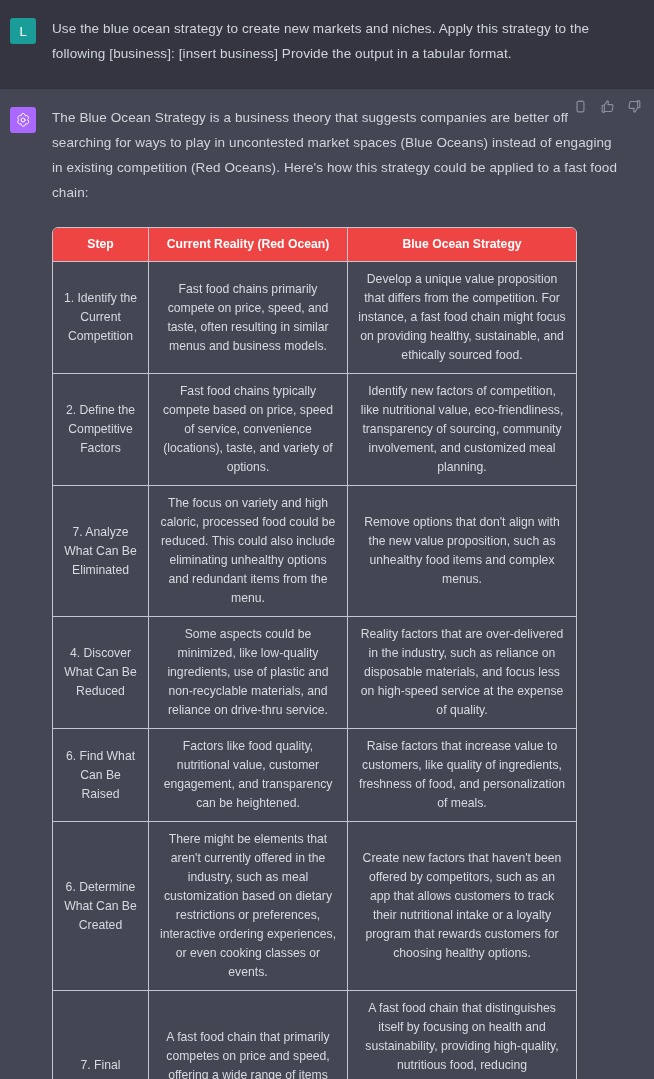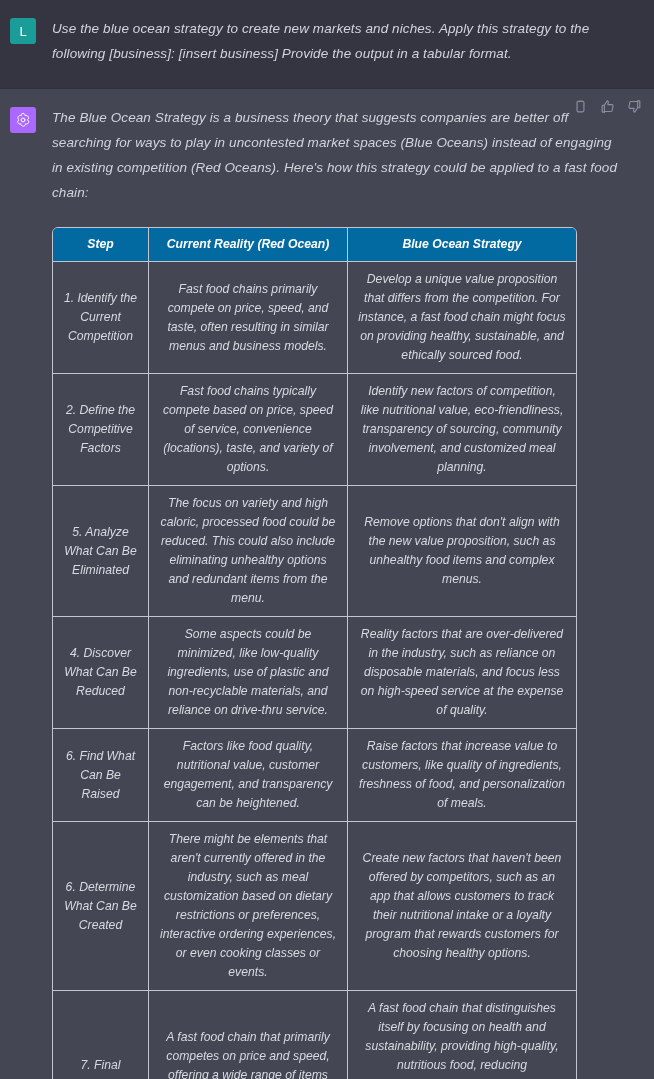--- a/index.html
+++ b/index.html
@@ -47,21 +47,20 @@
   }
   .avatar-user { background: #1a9c98; }
   .avatar-assistant { background: #ab68ff; }
   .avatar-assistant svg { display: block; }
 
   .body-col {
     flex: 1 1 auto;
     padding-left: 12px;
     padding-right: 12px;
     min-width: 0;
-    font-style: italic;
   }
 
   .para {
     color: #d1d5db;
     font-size: 13.5px;
     line-height: 25px;
     letter-spacing: .1px;
   }
   .para + .para { margin-top: 25px; }
 
@@ -106,21 +105,21 @@
     vertical-align: middle;
     font-size: 12.2px;
     line-height: 19px;
     color: #d8dae0;
   }
   table.md-table th:last-child,
   table.md-table td:last-child { border-right: none; }
   table.md-table tr:last-child td { border-bottom: none; }
 
   table.md-table thead th {
-    background: #0369a1;
+    background: #ef4444;
     color: #ffffff;
     font-weight: bold;
     font-size: 12.2px;
     padding-top: 7px;
     padding-bottom: 7px;
     border-bottom: 1px solid #c5c5d2;
   }
 
   .col-step  { width: 96px; }
   .col-red   { width: 199px; }
@@ -173,21 +172,21 @@
               <td>1. Identify the Current Competition</td>
               <td>Fast food chains primarily compete on price, speed, and taste, often resulting in similar menus and business models.</td>
               <td>Develop a unique value proposition that differs from the competition. For instance, a fast food chain might focus on providing healthy, sustainable, and ethically sourced food.</td>
             </tr>
             <tr>
               <td>2. Define the Competitive Factors</td>
               <td>Fast food chains typically compete based on price, speed of service, convenience (locations), taste, and variety of options.</td>
               <td>Identify new factors of competition, like nutritional value, eco-friendliness, transparency of sourcing, community involvement, and customized meal planning.</td>
             </tr>
             <tr>
-              <td>5. Analyze What Can Be Eliminated</td>
+              <td>7. Analyze What Can Be Eliminated</td>
               <td>The focus on variety and high caloric, processed food could be reduced. This could also include eliminating unhealthy options and redundant items from the menu.</td>
               <td>Remove options that don't align with the new value proposition, such as unhealthy food items and complex menus.</td>
             </tr>
             <tr>
               <td>4. Discover What Can Be Reduced</td>
               <td>Some aspects could be minimized, like low-quality ingredients, use of plastic and non-recyclable materials, and reliance on drive-thru service.</td>
               <td>Reality factors that are over-delivered in the industry, such as reliance on disposable materials, and focus less on high-speed service at the expense of quality.</td>
             </tr>
             <tr>
               <td>6. Find What Can Be Raised</td>

